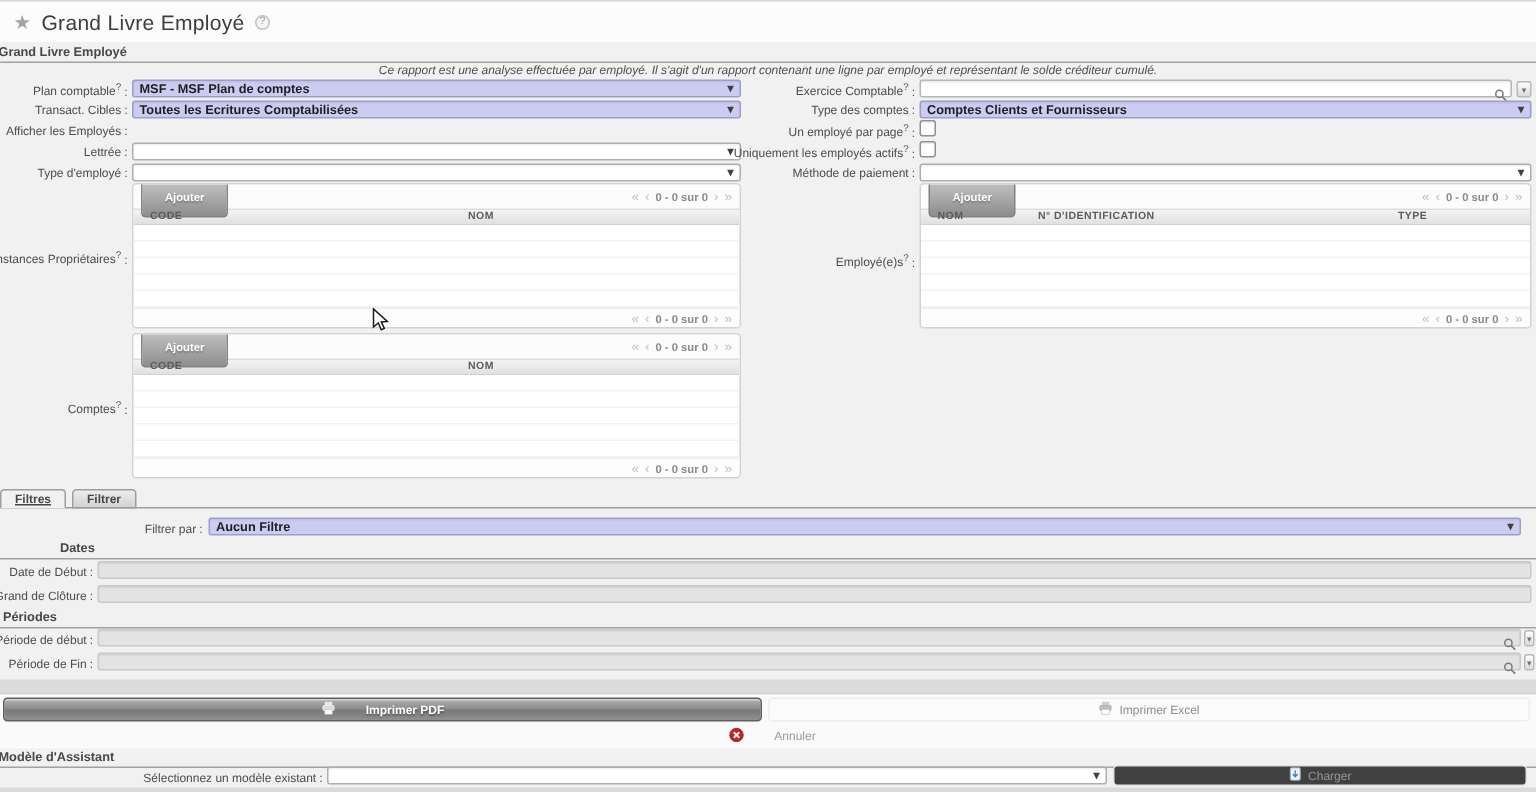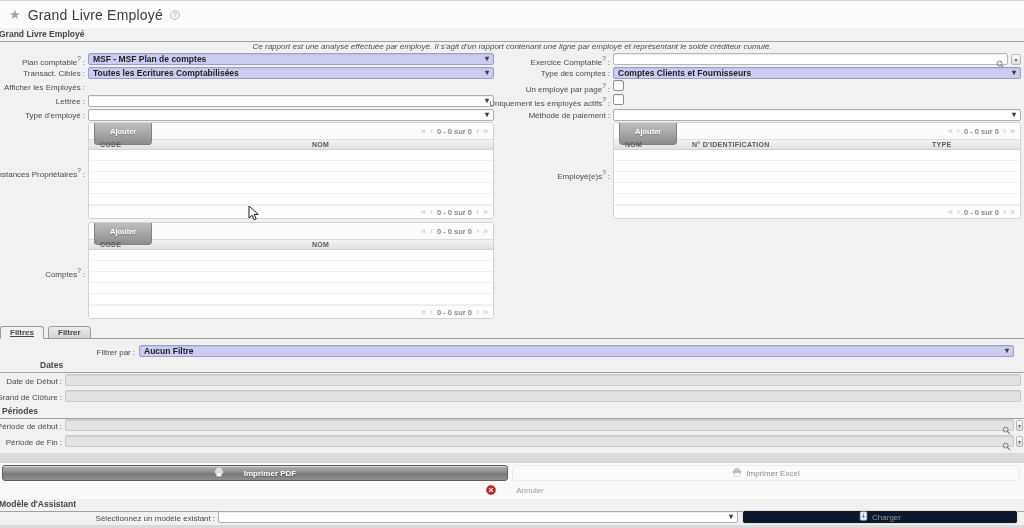--- a/index.html
+++ b/index.html
@@ -77,21 +77,21 @@
              border:1px solid #5e5e5e; border-radius:3px; cursor:pointer;
              box-shadow:inset 0 1px 0 rgba(255,255,255,.45); text-shadow:0 1px 1px rgba(0,0,0,.3); }
   .btn-excel { left:512px; top:464px; width:508px; height:16px; color:#8d8d8d; font-size:8px;
                display:flex; align-items:center; justify-content:center; gap:4px;
                background:#fbfbfb; border:1px solid #ededed; border-radius:3px; cursor:pointer; }
   .btn-cancel { left:455px; top:483px; width:120px; height:13px; display:flex;
                 align-items:center; justify-content:center; gap:20px; color:#9a9a9a;
                 font-size:8px; background:none; border:none; cursor:pointer; font-family:inherit; }
   .btn-load { left:742px; top:509px; width:276px; height:14px; display:flex; align-items:center;
               justify-content:center; gap:4px; color:#979797; font-size:8px;
-              background:#0f172a; border:1px solid #e0e0e0; border-radius:3px; cursor:pointer; }
+              background:#404040; border:1px solid #e0e0e0; border-radius:3px; cursor:pointer; }
   .bottom-strip { left:0; top:524px; width:1024px; height:4px; background:#dadada; }
   .cursor { pointer-events:none; z-index:99; }
 </style>
 </head>
 <body>
 
 <div class="abs header">
   <span class="star">★</span>
   <span class="title">Grand Livre Employé</span>
   <span class="help-badge">?</span>

